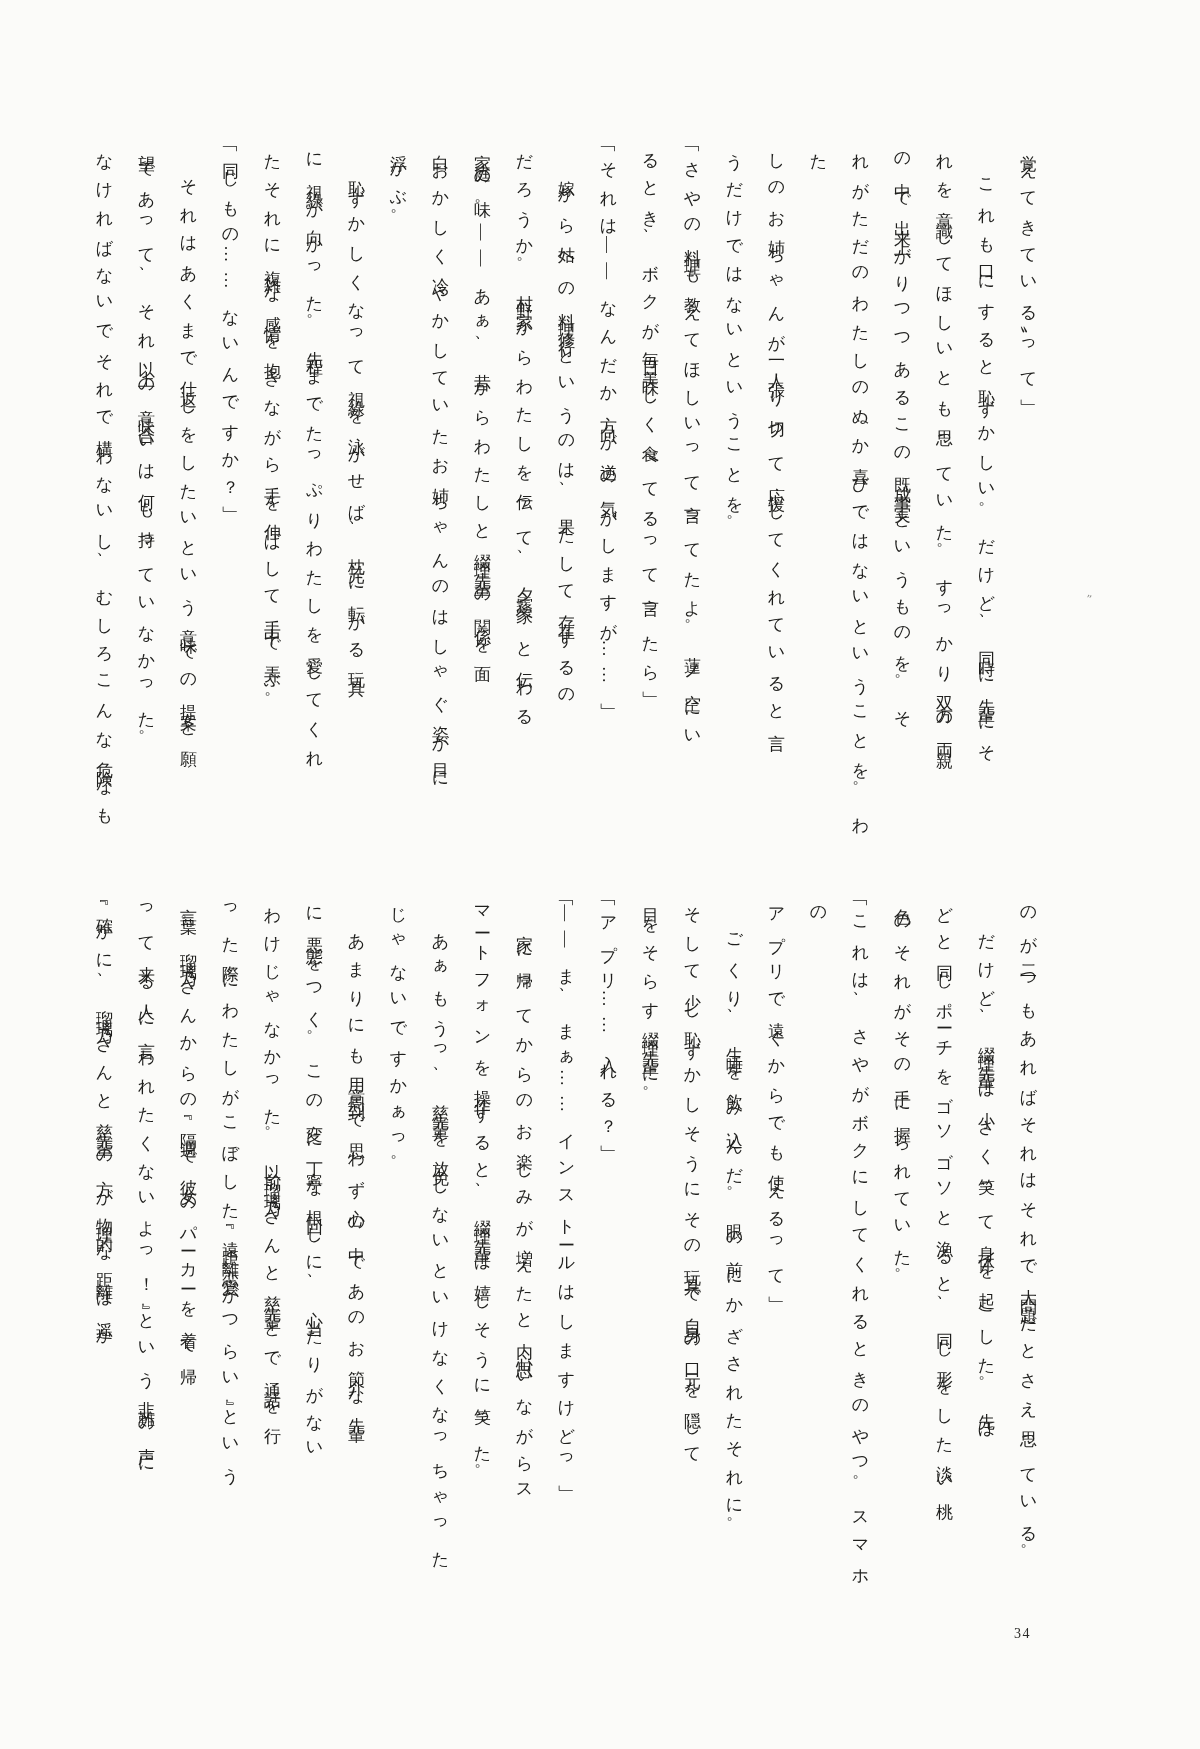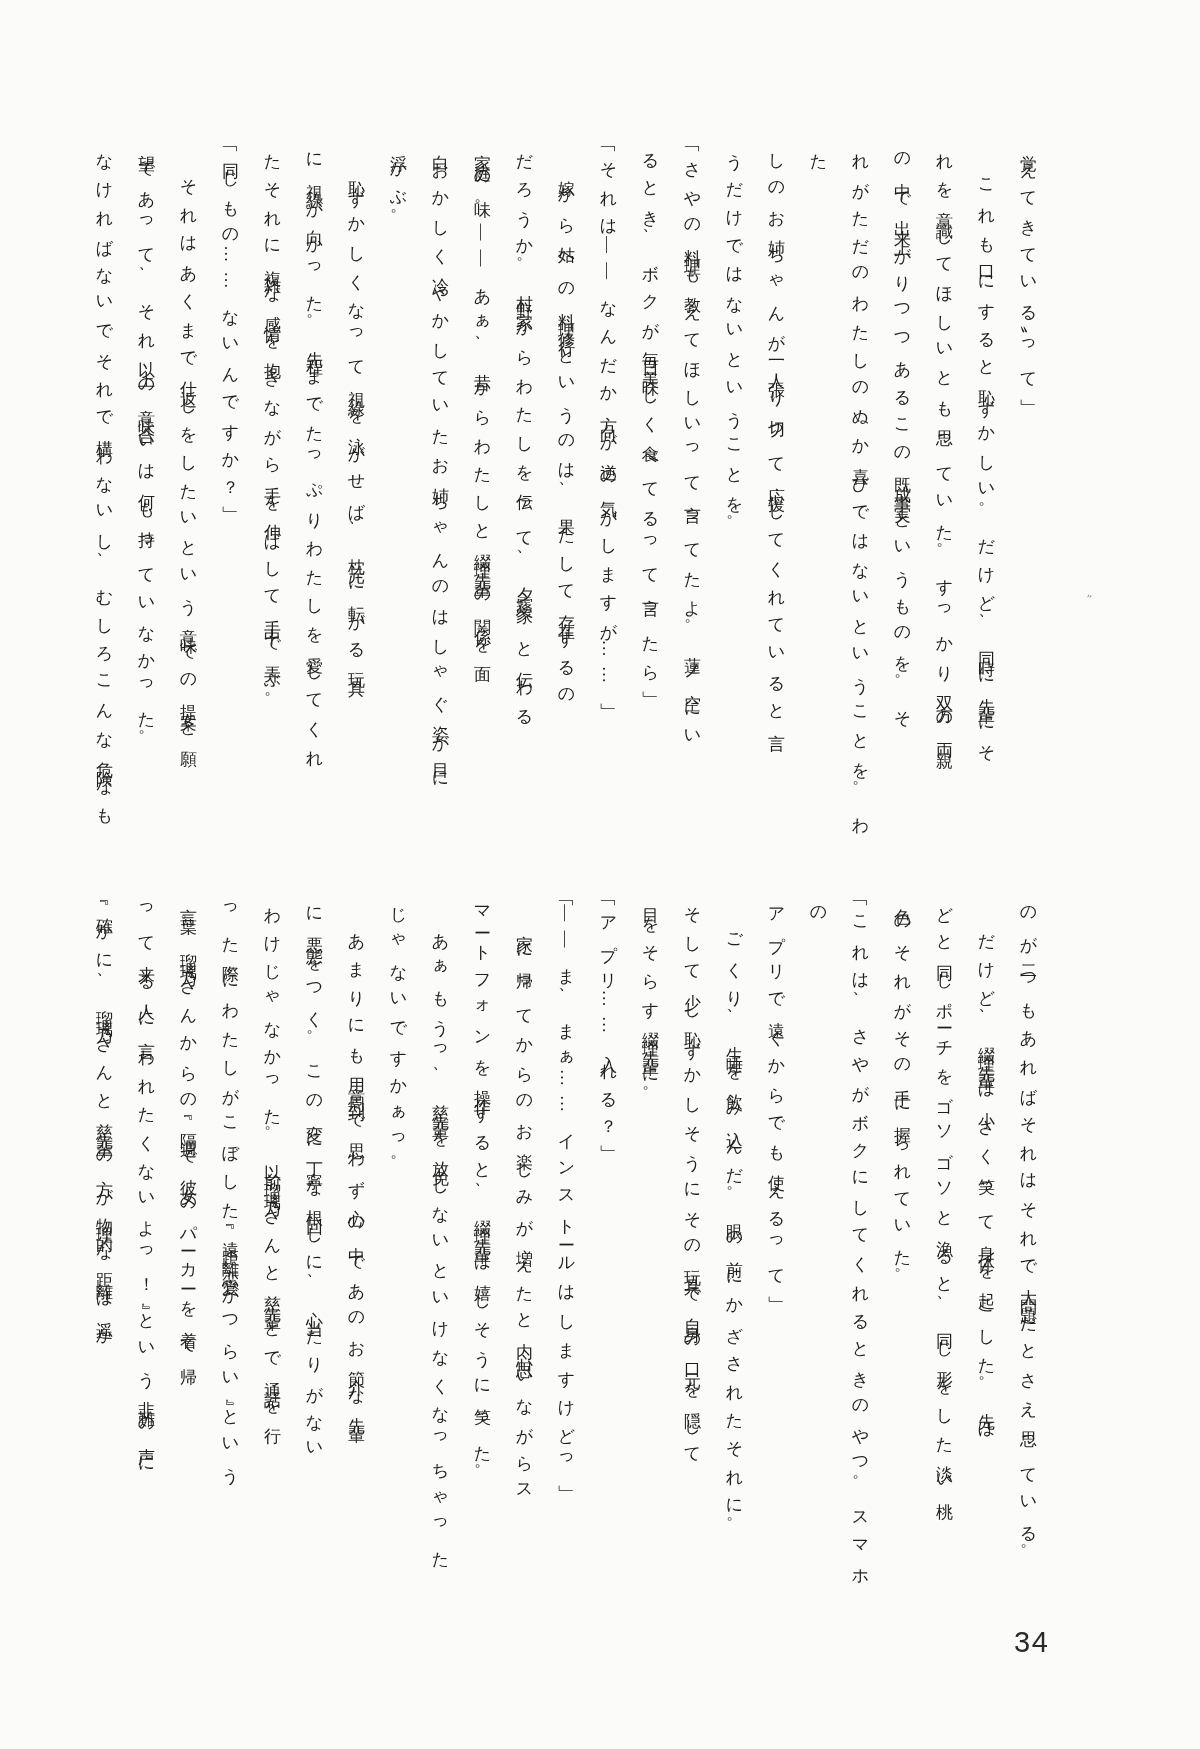--- a/index.html
+++ b/index.html
@@ -32,22 +32,22 @@
     right: 151px;
   }
   .band-bottom {
     top: 895px;
     right: 151px;
   }
   .page-number {
     position: absolute;
     top: 1626px;
     left: 1014px;
-    font-family: Liberation Sans, sans-serif;
-    font-size: 29px;
+    font-family: Liberation Serif, serif;
+    font-size: 14px;
     letter-spacing: 1.5px;
     color: #2a2a28;
   }
   .scan-speck {
     position: absolute;
     color: #8f8f8b;
     font-family: "DejaVu Sans", sans-serif;
     font-size: 11px;
     transform: rotate(12deg);
     user-select: none;

